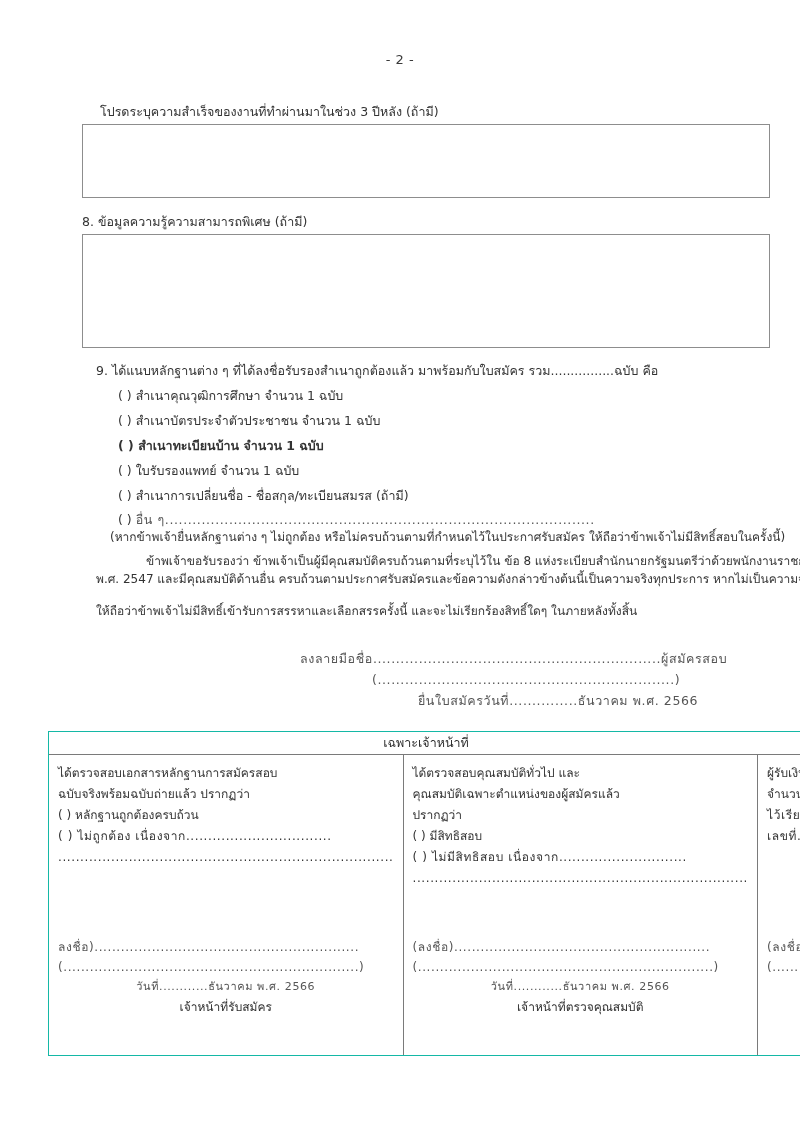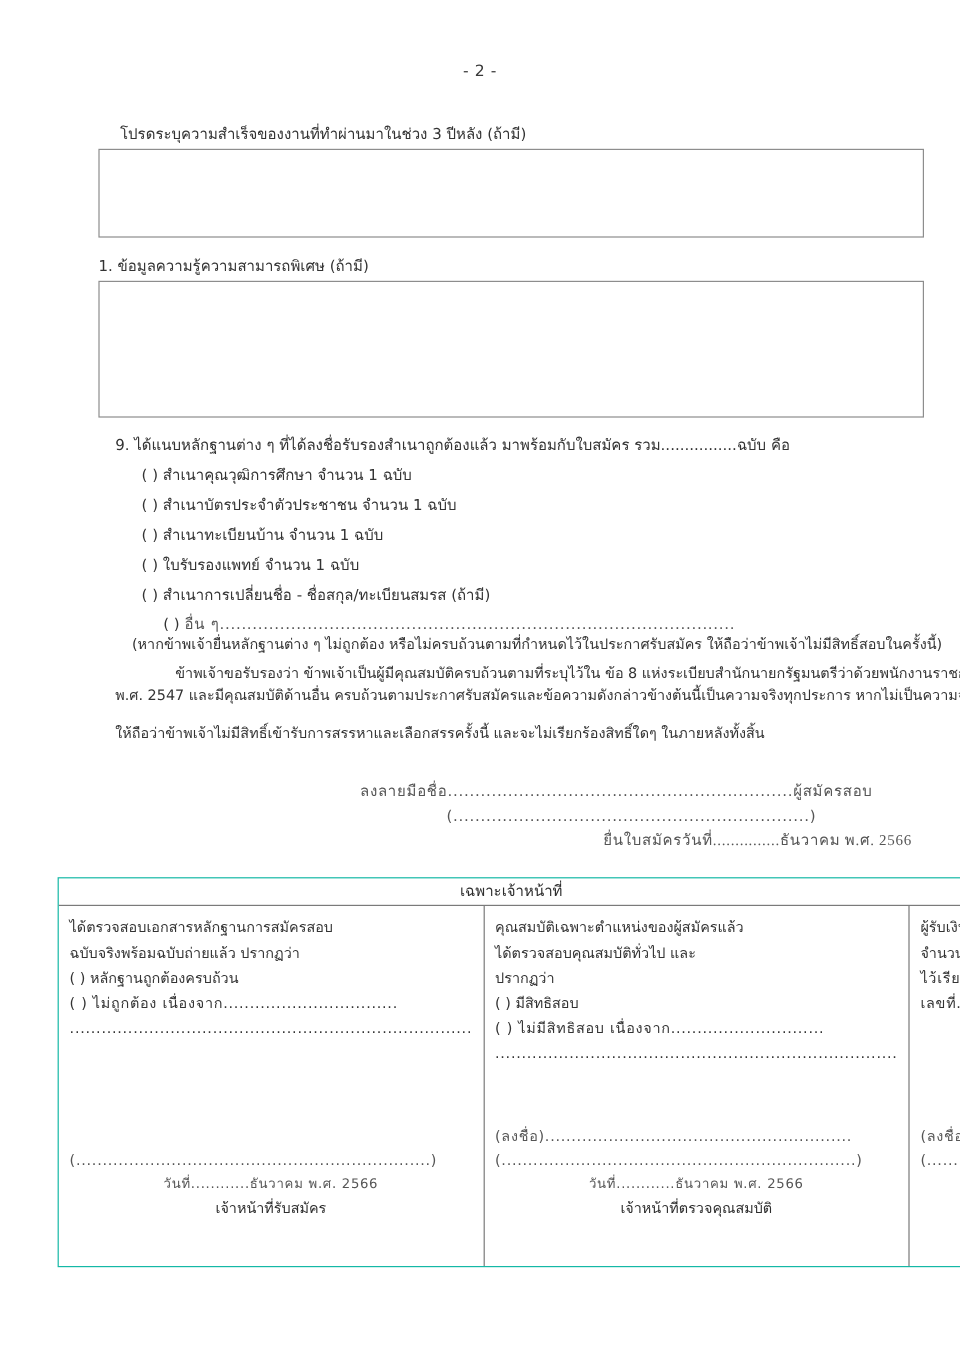--- a/index.html
+++ b/index.html
@@ -108,60 +108,60 @@
   }
   .ocol-sign .s1 { font-size: 12px; line-height: 20px; white-space: nowrap; }
   .ocol-sign .s2 { font-size: 12px; line-height: 20px; white-space: nowrap; }
   .ocol-sign .s3 { font-size: 11px; line-height: 20px; text-align: center; }
   .ocol-sign .s4 { font-size: 12px; line-height: 20px; text-align: center; }
 
   
   .sig-block { position: absolute; left: 300px; top: 648px; width: 460px; }
   .sig-line { font-size: 12.5px; line-height: 21px; white-space: nowrap; }
   .sig-line.center { text-align: left; padding-left: 72px; }
-  .sig-line.center2 { text-align: right; padding-left: 56px; font-family: Liberation Serif, serif; }
+  .sig-line.center2 { text-align: center; padding-left: 56px; }
 </style>
 </head>
 <body>
 
 <div class="page">
 
   <div class="page-number">- 2 -</div>
 
   <div class="tline" style="left:100px; top:104px;">โปรดระบุความสำเร็จของงานที่ทำผ่านมาในช่วง 3 ปีหลัง (ถ้ามี)</div>
 
   <div class="answer-box" style="left:82px; top:124px; width:688px; height:74px;"></div>
 
-  <div class="tline" style="left:82px; top:214px;">1. ข้อมูลความรู้ความสามารถพิเศษ (ถ้ามี)</div>
+  <div class="tline" style="left:82px; top:214px;">8. ข้อมูลความรู้ความสามารถพิเศษ (ถ้ามี)</div>
 
   <div class="answer-box" style="left:82px; top:234px; width:688px; height:114px;"></div>
 
   <div class="tline" style="left:96px; top:363px;">9. ได้แนบหลักฐานต่าง ๆ ที่ได้ลงชื่อรับรองสำเนาถูกต้องแล้ว มาพร้อมกับใบสมัคร  รวม................ฉบับ  คือ</div>
 
   <div class="tline" style="left:118px; top:388px;text-align:right;">
     <span class="paren">(   )</span>
     <span>สำเนาคุณวุฒิการศึกษา   จำนวน  1  ฉบับ</span>
   </div>
   <div class="tline" style="left:118px; top:413px;">
     <span class="paren">(   )</span>
     <span>สำเนาบัตรประจำตัวประชาชน  จำนวน  1  ฉบับ</span>
   </div>
-  <div class="tline" style="left:118px; top:438px;">
+  <div class="tline" style="left:118px; top:438px;font-weight:bold;">
     <span class="paren">(   )</span>
     <span>สำเนาทะเบียนบ้าน  จำนวน  1  ฉบับ</span>
   </div>
   <div class="tline" style="left:118px; top:463px;">
     <span class="paren">(   )</span>
     <span>ใบรับรองแพทย์ จำนวน  1  ฉบับ</span>
   </div>
   <div class="tline" style="left:118px; top:488px;">
     <span class="paren">(   )</span>
     <span>สำเนาการเปลี่ยนชื่อ - ชื่อสกุล/ทะเบียนสมรส (ถ้ามี)</span>
   </div>
-  <div class="tline" style="left:118px; top:512px;margin-left:18px;">
+  <div class="tline" style="left:118px; top:512px;">
     <span class="paren">(   )</span>
     <span class="dots">อื่น ๆ..............................................................................................</span>
   </div>
 
   <div class="tline" style="left:110px; top:530px; font-size:12px;">(หากข้าพเจ้ายื่นหลักฐานต่าง ๆ ไม่ถูกต้อง หรือไม่ครบถ้วนตามที่กำหนดไว้ในประกาศรับสมัคร ให้ถือว่าข้าพเจ้าไม่มีสิทธิ์สอบในครั้งนี้)</div>
 
   <div class="tline" style="left:146px; top:554px; font-size:12px;">ข้าพเจ้าขอรับรองว่า ข้าพเจ้าเป็นผู้มีคุณสมบัติครบถ้วนตามที่ระบุไว้ใน  ข้อ 8 แห่งระเบียบสำนักนายกรัฐมนตรีว่าด้วยพนักงานราชการ</div>
   <div class="tline" style="left:96px; top:572px; font-size:12px;">พ.ศ. 2547 และมีคุณสมบัติด้านอื่น ครบถ้วนตามประกาศรับสมัครและข้อความดังกล่าวข้างต้นนี้เป็นความจริงทุกประการ หากไม่เป็นความจริง</div>
   <div class="tline" style="left:96px; top:590px; font-size:12px;margin-top:14px;">ให้ถือว่าข้าพเจ้าไม่มีสิทธิ์เข้ารับการสรรหาและเลือกสรรครั้งนี้  และจะไม่เรียกร้องสิทธิ์ใดๆ ในภายหลังทั้งสิ้น</div>
 
@@ -178,29 +178,30 @@
     <div class="officials-body">
 
       <div class="ocol">
         <div class="ocol-line">ได้ตรวจสอบเอกสารหลักฐานการสมัครสอบ</div>
         <div class="ocol-line">ฉบับจริงพร้อมฉบับถ่ายแล้ว ปรากฏว่า</div>
         <div class="ocol-line">(   ) หลักฐานถูกต้องครบถ้วน</div>
         <div class="ocol-line dots">(   ) ไม่ถูกต้อง เนื่องจาก.................................</div>
         <div class="ocol-line dots">............................................................................</div>
 
         <div class="ocol-sign">
+          <div class="s1 dots">ลงชื่อ)............................................................</div>
           <div class="s2 dots">(...................................................................)</div>
           <div class="s3 dots">วันที่............ธันวาคม  พ.ศ. 2566</div>
           <div class="s4">เจ้าหน้าที่รับสมัคร</div>
         </div>
       </div>
 
       <div class="ocol">
+        <div class="ocol-line">ได้ตรวจสอบคุณสมบัติทั่วไป และ</div>
         <div class="ocol-line">คุณสมบัติเฉพาะตำแหน่งของผู้สมัครแล้ว</div>
-        <div class="ocol-line">ได้ตรวจสอบคุณสมบัติทั่วไป และ</div>
         <div class="ocol-line">ปรากฏว่า</div>
         <div class="ocol-line">(   ) มีสิทธิสอบ</div>
         <div class="ocol-line dots">(   ) ไม่มีสิทธิสอบ เนื่องจาก.............................</div>
         <div class="ocol-line dots">............................................................................</div>
 
         <div class="ocol-sign">
           <div class="s1 dots">(ลงชื่อ)..........................................................</div>
           <div class="s2 dots">(...................................................................)</div>
           <div class="s3 dots">วันที่............ธันวาคม  พ.ศ. 2566</div>
           <div class="s4">เจ้าหน้าที่ตรวจคุณสมบัติ</div>

